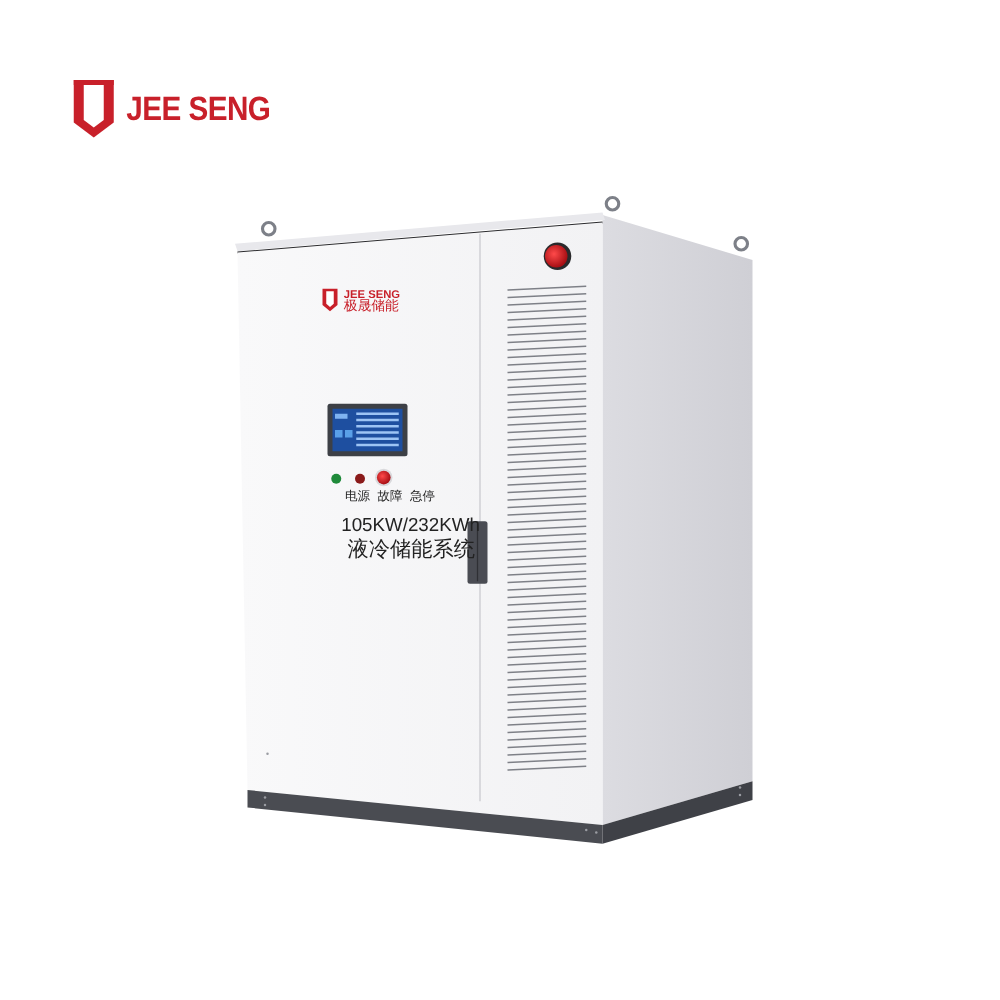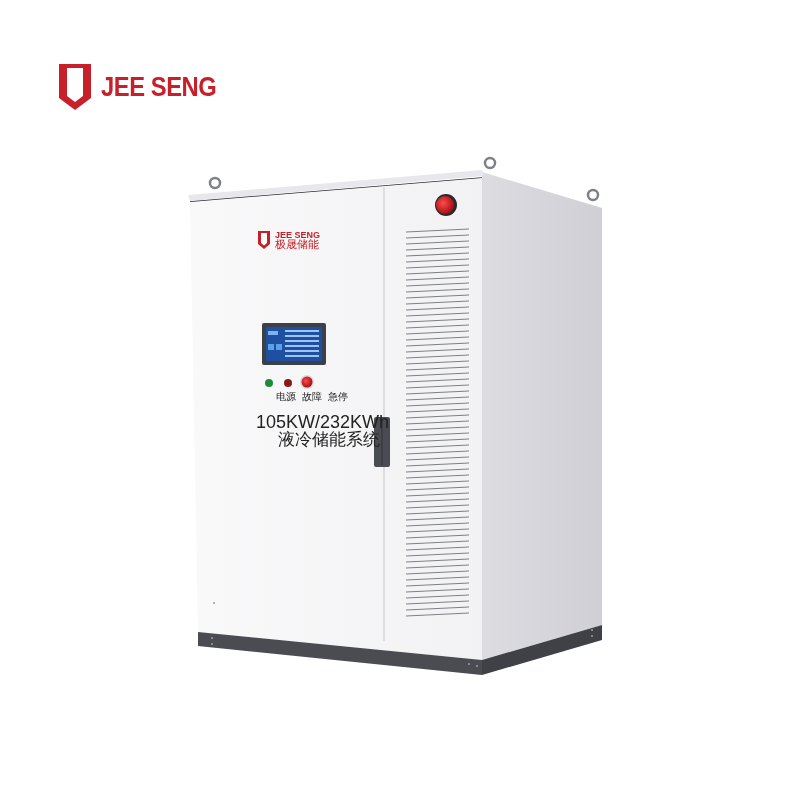--- a/index.html
+++ b/index.html
@@ -3,21 +3,21 @@
   <meta charset="utf-8">
   <style>
     html, body { margin: 0; padding: 0; background: #ffffff; }
     body { width: 800px; height: 800px; position: relative; overflow: hidden;
            font-family: "Liberation Sans", sans-serif; }
     .brand { position: absolute; left: 57px; top: 62px; display: flex; align-items: center; gap: 8px; }
     .brand-text { color: #c8202a; font-weight: bold; font-size: 27px; letter-spacing: -0.5px;
                   font-family: "Liberation Sans", sans-serif; transform: scaleX(0.88); transform-origin: left center; }
     svg.scene { position: absolute; left: 0; top: 0; }
     .panel-text { position: absolute; font-family: "Liberation Sans", sans-serif; color: #222; white-space: nowrap; padding-left: 20px; }
-    .spec { left: 236px; top: 412px; font-size: 18px; }
+    .spec { left: 253px; top: 412px; font-size: 15px; }
     .title-cn { left: 258px; top: 428px; font-size: 17px; font-family: "DejaVu Sans", sans-serif; }
     .labels { left: 256px; top: 390px; font-size: 10px; font-family: "DejaVu Sans", sans-serif; display: flex; gap: 6px; }
     .door-brand { position: absolute; left: 257px; top: 230px; display: flex; align-items: center; gap: 4px; }
     .door-brand-text { display: flex; flex-direction: column; line-height: 10px; }
     .door-brand-en { color: #c8202a; font-size: 9px; font-weight: bold; font-family: "Liberation Sans", sans-serif; }
     .door-brand-cn { color: #c8202a; font-size: 11px; font-weight: normal; font-family: "DejaVu Sans", sans-serif; }
   </style>
 </head>
 <body>
 

